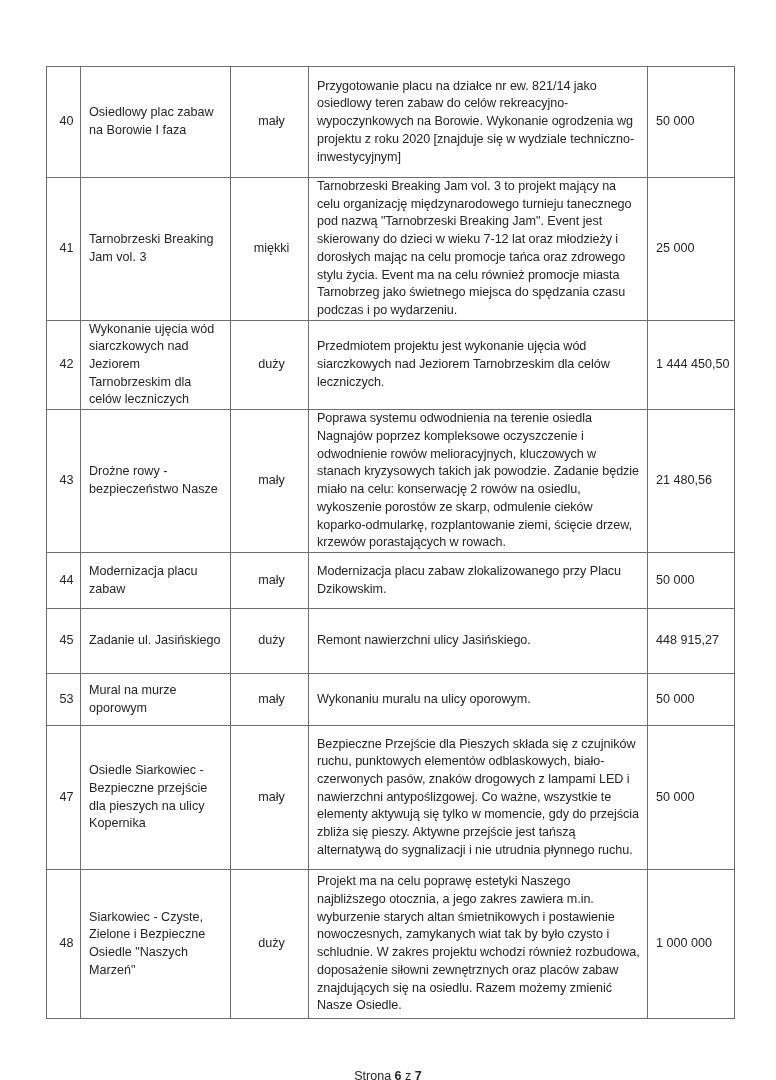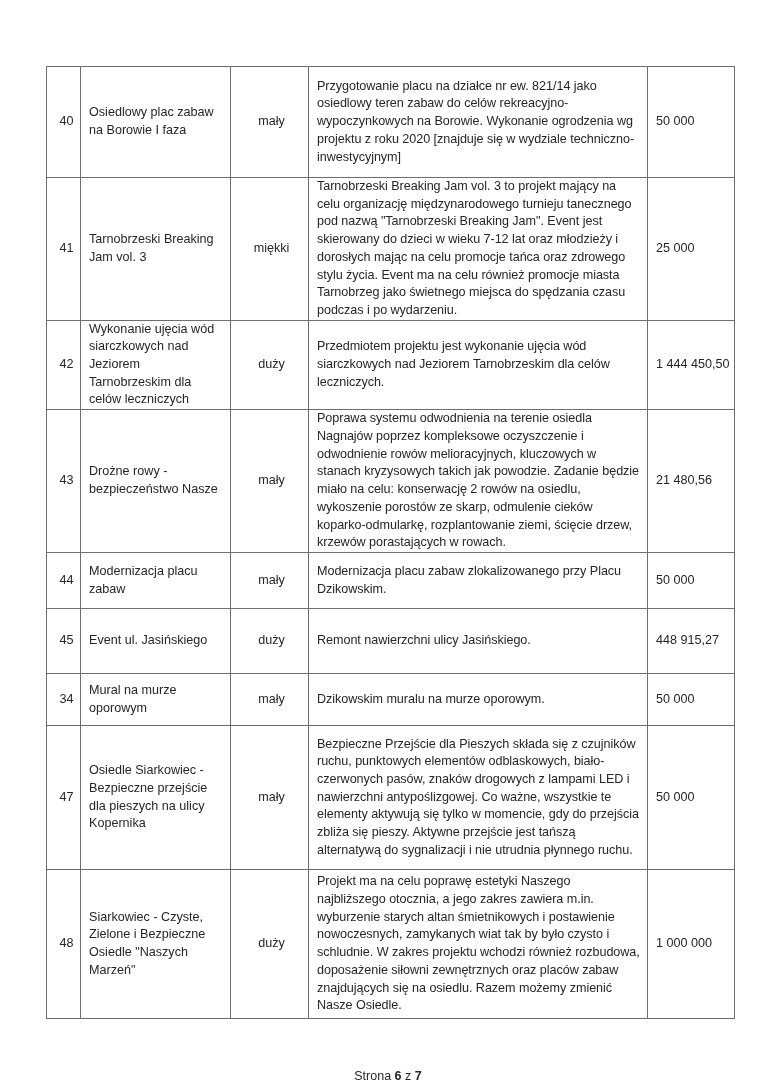--- a/index.html
+++ b/index.html
@@ -65,30 +65,30 @@
       </tr>
       <tr style="height:56px;">
         <td class="c-num">44</td>
         <td class="c-name">Modernizacja placu zabaw</td>
         <td class="c-type">mały</td>
         <td class="c-desc">Modernizacja placu zabaw zlokalizowanego przy Placu Dzikowskim.</td>
         <td class="c-amount">50 000</td>
       </tr>
       <tr style="height:65px;">
         <td class="c-num">45</td>
-        <td class="c-name">Event ul. Jasińskiego</td>
+        <td class="c-name">Zadanie ul. Jasińskiego</td>
         <td class="c-type">duży</td>
         <td class="c-desc">Remont nawierzchni ulicy Jasińskiego.</td>
         <td class="c-amount">448 915,27</td>
       </tr>
       <tr style="height:52px;">
-        <td class="c-num">34</td>
+        <td class="c-num">53</td>
         <td class="c-name">Mural na murze oporowym</td>
         <td class="c-type">mały</td>
-        <td class="c-desc">Dzikowskim muralu na murze oporowym.</td>
+        <td class="c-desc">Wykonaniu muralu na ulicy oporowym.</td>
         <td class="c-amount">50 000</td>
       </tr>
       <tr style="height:144px;">
         <td class="c-num">47</td>
         <td class="c-name">Osiedle Siarkowiec - Bezpieczne przejście dla pieszych na ulicy Kopernika</td>
         <td class="c-type">mały</td>
         <td class="c-desc">Bezpieczne Przejście dla Pieszych składa się z czujników ruchu, punktowych elementów odblaskowych, biało-czerwonych pasów, znaków drogowych z lampami LED i nawierzchni antypoślizgowej. Co ważne, wszystkie te elementy aktywują się tylko w momencie, gdy do przejścia zbliża się pieszy. Aktywne przejście jest tańszą alternatywą do sygnalizacji i nie utrudnia płynnego ruchu.</td>
         <td class="c-amount">50 000</td>
       </tr>
       <tr style="height:149px;">

